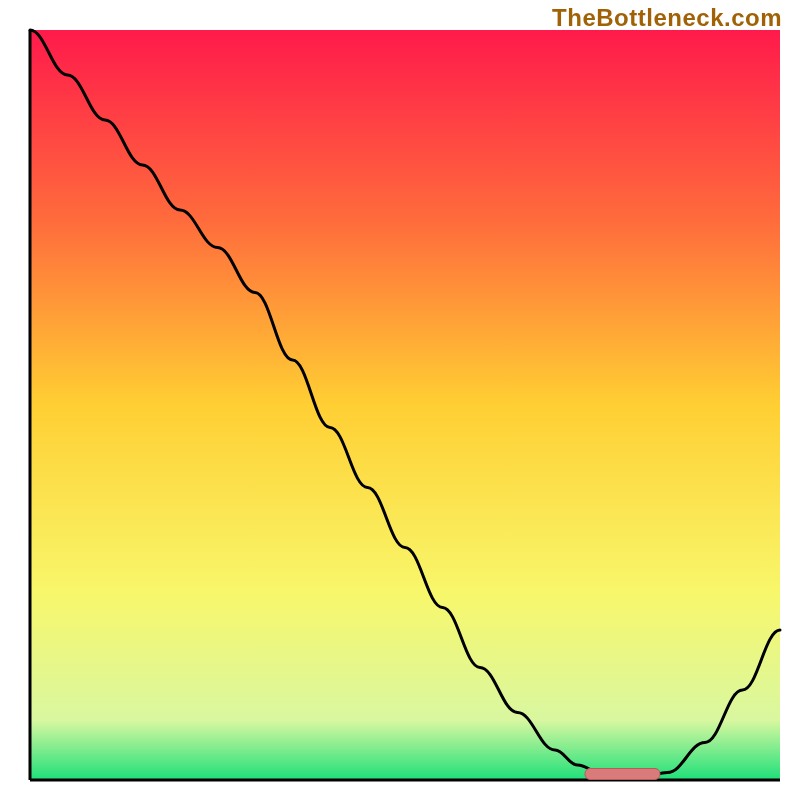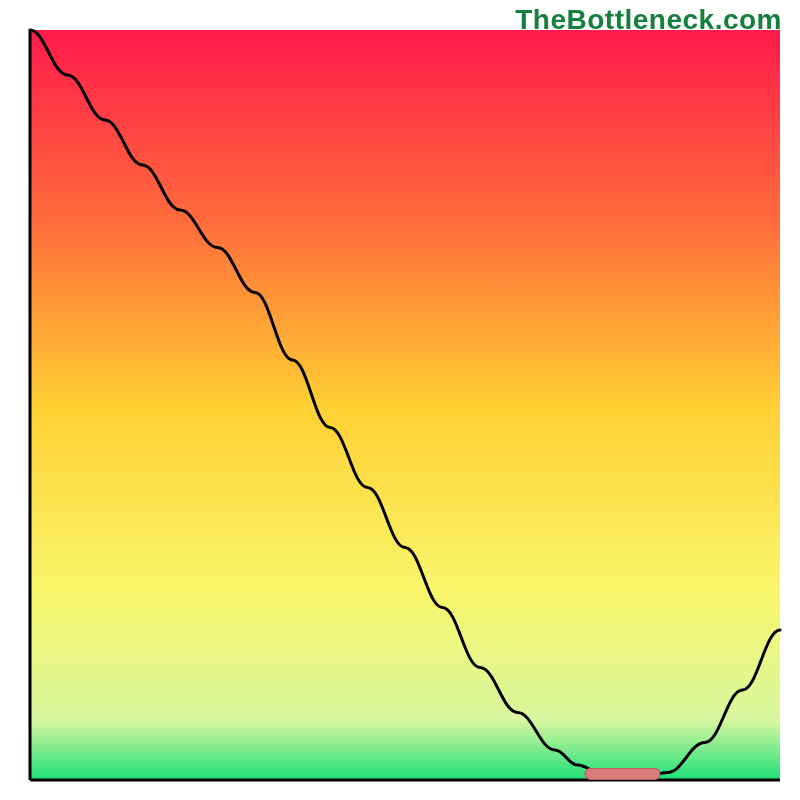--- a/index.html
+++ b/index.html
@@ -11,23 +11,23 @@
     width: 800px;
     height: 800px;
     background: #ffffff;
     position: relative;
     font-family: Arial, Helvetica, sans-serif;
   }
   .watermark {
     position: absolute;
     top: 4px;
     right: 18px;
-    font-size: 28px;
+    font-size: 24px;
     font-weight: 600;
-    color: #15803d;
+    color: #a16207;
     letter-spacing: 0.5px;
     z-index: 10;
   }
   .chart-wrap {
     position: absolute;
     left: 0;
     top: 0;
     width: 800px;
     height: 800px;
   }

